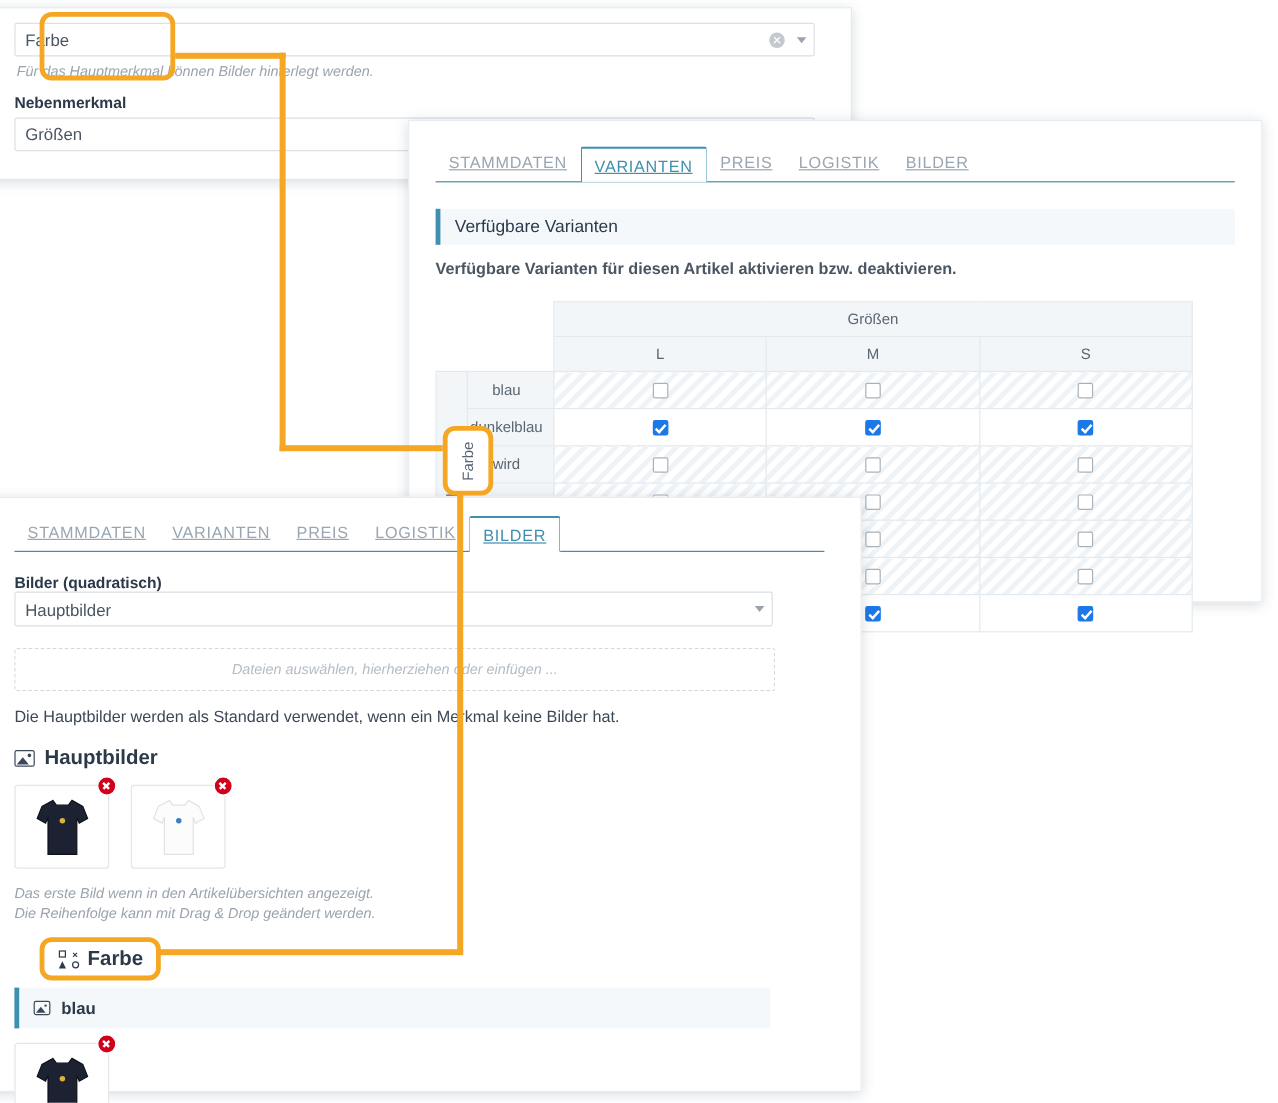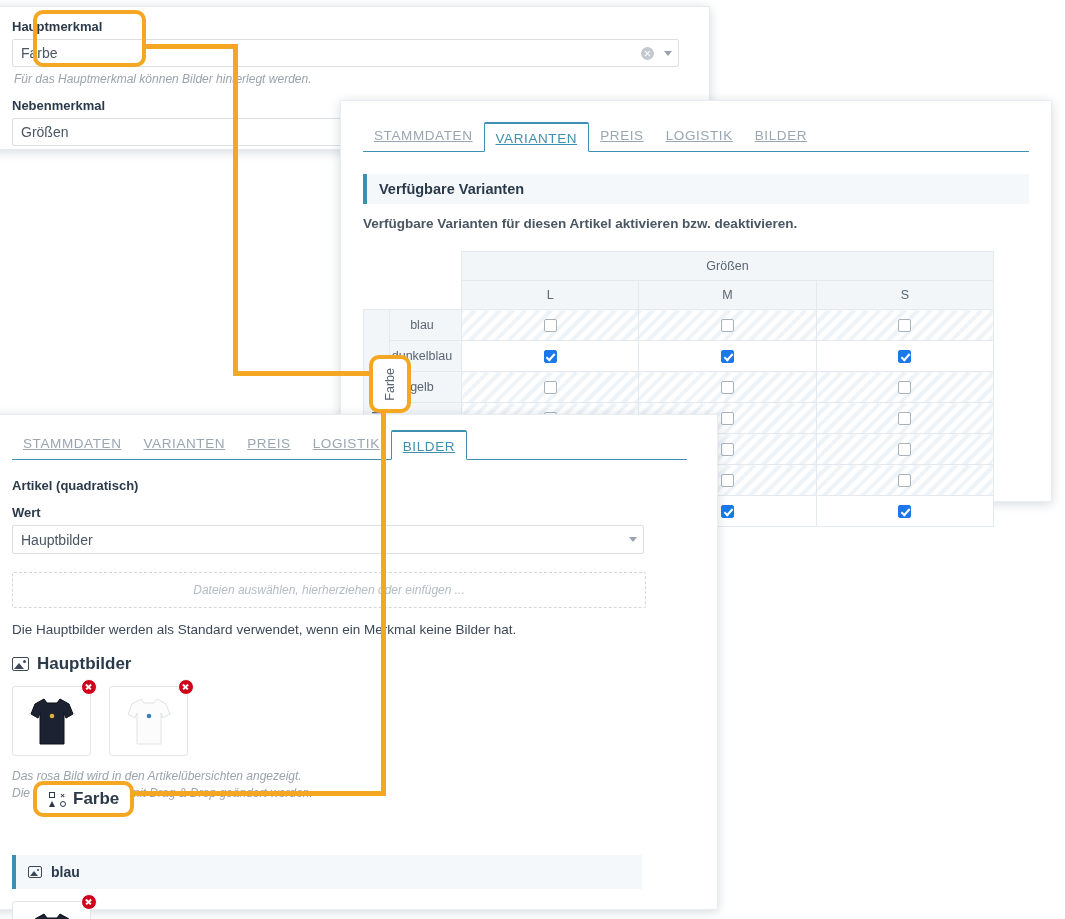--- a/index.html
+++ b/index.html
@@ -36,21 +36,21 @@
   .tab{
     padding:0 11px;height:30px;line-height:30px;font-size:13.5px;letter-spacing:.6px;
     color:#9aa6b2;box-sizing:border-box;background:transparent;white-space:nowrap;text-decoration:underline;
   }
   .tab.active{
     color:#3f8fb0;background:#fff;border:1px solid #3f8fb0;border-bottom:1px solid #fff;
     border-top-width:2px;margin-bottom:-1px;border-radius:2px 2px 0 0;
   }
   .sec-title{
     margin:22px 22px 0 22px;background:#f4f8fa;border-left:4px solid #3f8fb0;
-    font-weight:bold;font-size:14.5px;color:#2b3a4a;padding:7px 12px;
+    font-weight:normal;font-size:14.5px;color:#2b3a4a;padding:7px 12px;
   }
   .sec-desc{margin:12px 22px 0 22px;font-size:13.5px;color:#4a5662;font-weight:bold;}
 
   
   .vtable{margin:20px 22px 0 22px;border-collapse:collapse;width:631px;table-layout:fixed;}
   .vtable td,.vtable th{border:1px solid #e3e9ee;font-weight:normal;font-size:12.5px;color:#5a6672;text-align:center;}
   .hdr{background:#f2f6f9;height:26px;}
   .corner{background:#fff;border:none !important;}
   .rowlbl{background:#f2f6f9;height:28px;padding-right:8px;text-align:right;}
   .vert-lbl{
@@ -129,21 +129,20 @@
   .callout.filled{background:#fff;display:flex;align-items:center;gap:7px;padding:0 12px;}
   .co-text{font-weight:bold;font-size:17px;color:#2b3a4a;white-space:nowrap;}
   .vcallout{position:absolute;border:4px solid #F5A623;border-radius:10px;box-sizing:border-box;background:transparent;}
   .line{position:absolute;background:#F5A623;}
 </style>
 </head>
 <body>
 
 <div class="panel shadowed" id="panel-form">
   <div class="form-inner">
-    <div class="field-label">Hauptmerkmal</div>
     <div class="field-box">
       <span>Farbe</span>
       <span class="sel-icons">
         <span class="clear-x"></span>
         <span class="caret"></span>
       </span>
     </div>
     <div class="field-hint">Für das Hauptmerkmal können Bilder hinterlegt werden.</div>
     <div class="field-label">Nebenmerkmal</div>
     <div class="field-box">
@@ -190,21 +189,21 @@
           <td class="cell off"><span class="cb"></span></td>
           <td class="cell off"><span class="cb"></span></td>
         </tr>
         <tr>
           <td class="rowlbl">dunkelblau</td>
           <td class="cell on"><span class="cb checked"></span></td>
           <td class="cell on"><span class="cb checked"></span></td>
           <td class="cell on"><span class="cb checked"></span></td>
         </tr>
         <tr>
-          <td class="rowlbl">gelb</td>
+          <td class="rowlbl">wird</td>
           <td class="cell off"><span class="cb"></span></td>
           <td class="cell off"><span class="cb"></span></td>
           <td class="cell off"><span class="cb"></span></td>
         </tr>
         <tr>
           <td class="rowlbl">orange</td>
           <td class="cell off"><span class="cb"></span></td>
           <td class="cell off"><span class="cb"></span></td>
           <td class="cell off"><span class="cb"></span></td>
         </tr>
@@ -233,22 +232,21 @@
 <div class="panel shadowed" id="panel-bilder">
   <div class="b-inner">
     <div class="b-tabbar">
       <div class="tab">STAMMDATEN</div>
       <div class="tab">VARIANTEN</div>
       <div class="tab">PREIS</div>
       <div class="tab">LOGISTIK</div>
       <div class="tab active">BILDER</div>
     </div>
 
-    <div class="b-label">Artikel (quadratisch)</div>
-    <div class="b-sub">Wert</div>
+    <div class="b-label">Bilder (quadratisch)</div>
     <div class="field-box" style="height:29px;width:632px;">
       <span>Hauptbilder</span>
       <span class="sel-icons">
         <span class="caret"></span>
       </span>
     </div>
 
     <div class="dropzone" style="width:632px;">
       <span>Dateien auswählen, hierherziehen oder einfügen ...</span>
     </div>
@@ -271,21 +269,21 @@
       <div class="thumb">
         <svg width="46" height="52" viewBox="0 0 46 52">
           <path d="M15 4 L6 9 L2 19 L9 23 L11 18 L11 49 L35 49 L35 18 L37 23 L44 19 L40 9 L31 4 L28 8 L18 8 Z" fill="#fcfcfc" stroke="#dfe2e6" stroke-width="1"></path>
           <circle cx="23" cy="21" r="2.3" fill="#3a7fc1"></circle>
         </svg>
         <span class="del"></span>
       </div>
     </div>
 
     <div class="hint-it">
-      <div>Das rosa Bild wird in den Artikelübersichten angezeigt.</div>
+      <div>Das erste Bild wenn in den Artikelübersichten angezeigt.</div>
       <div>Die Reihenfolge kann mit Drag &amp; Drop geändert werden.</div>
     </div>
 
     <div class="var-head" style="visibility:hidden;">
       <span class="shapes-icon"></span>
       <span>Farbe</span>
     </div>
 
     <div class="sub-bar">
       <span class="img-icon-sm"></span>

